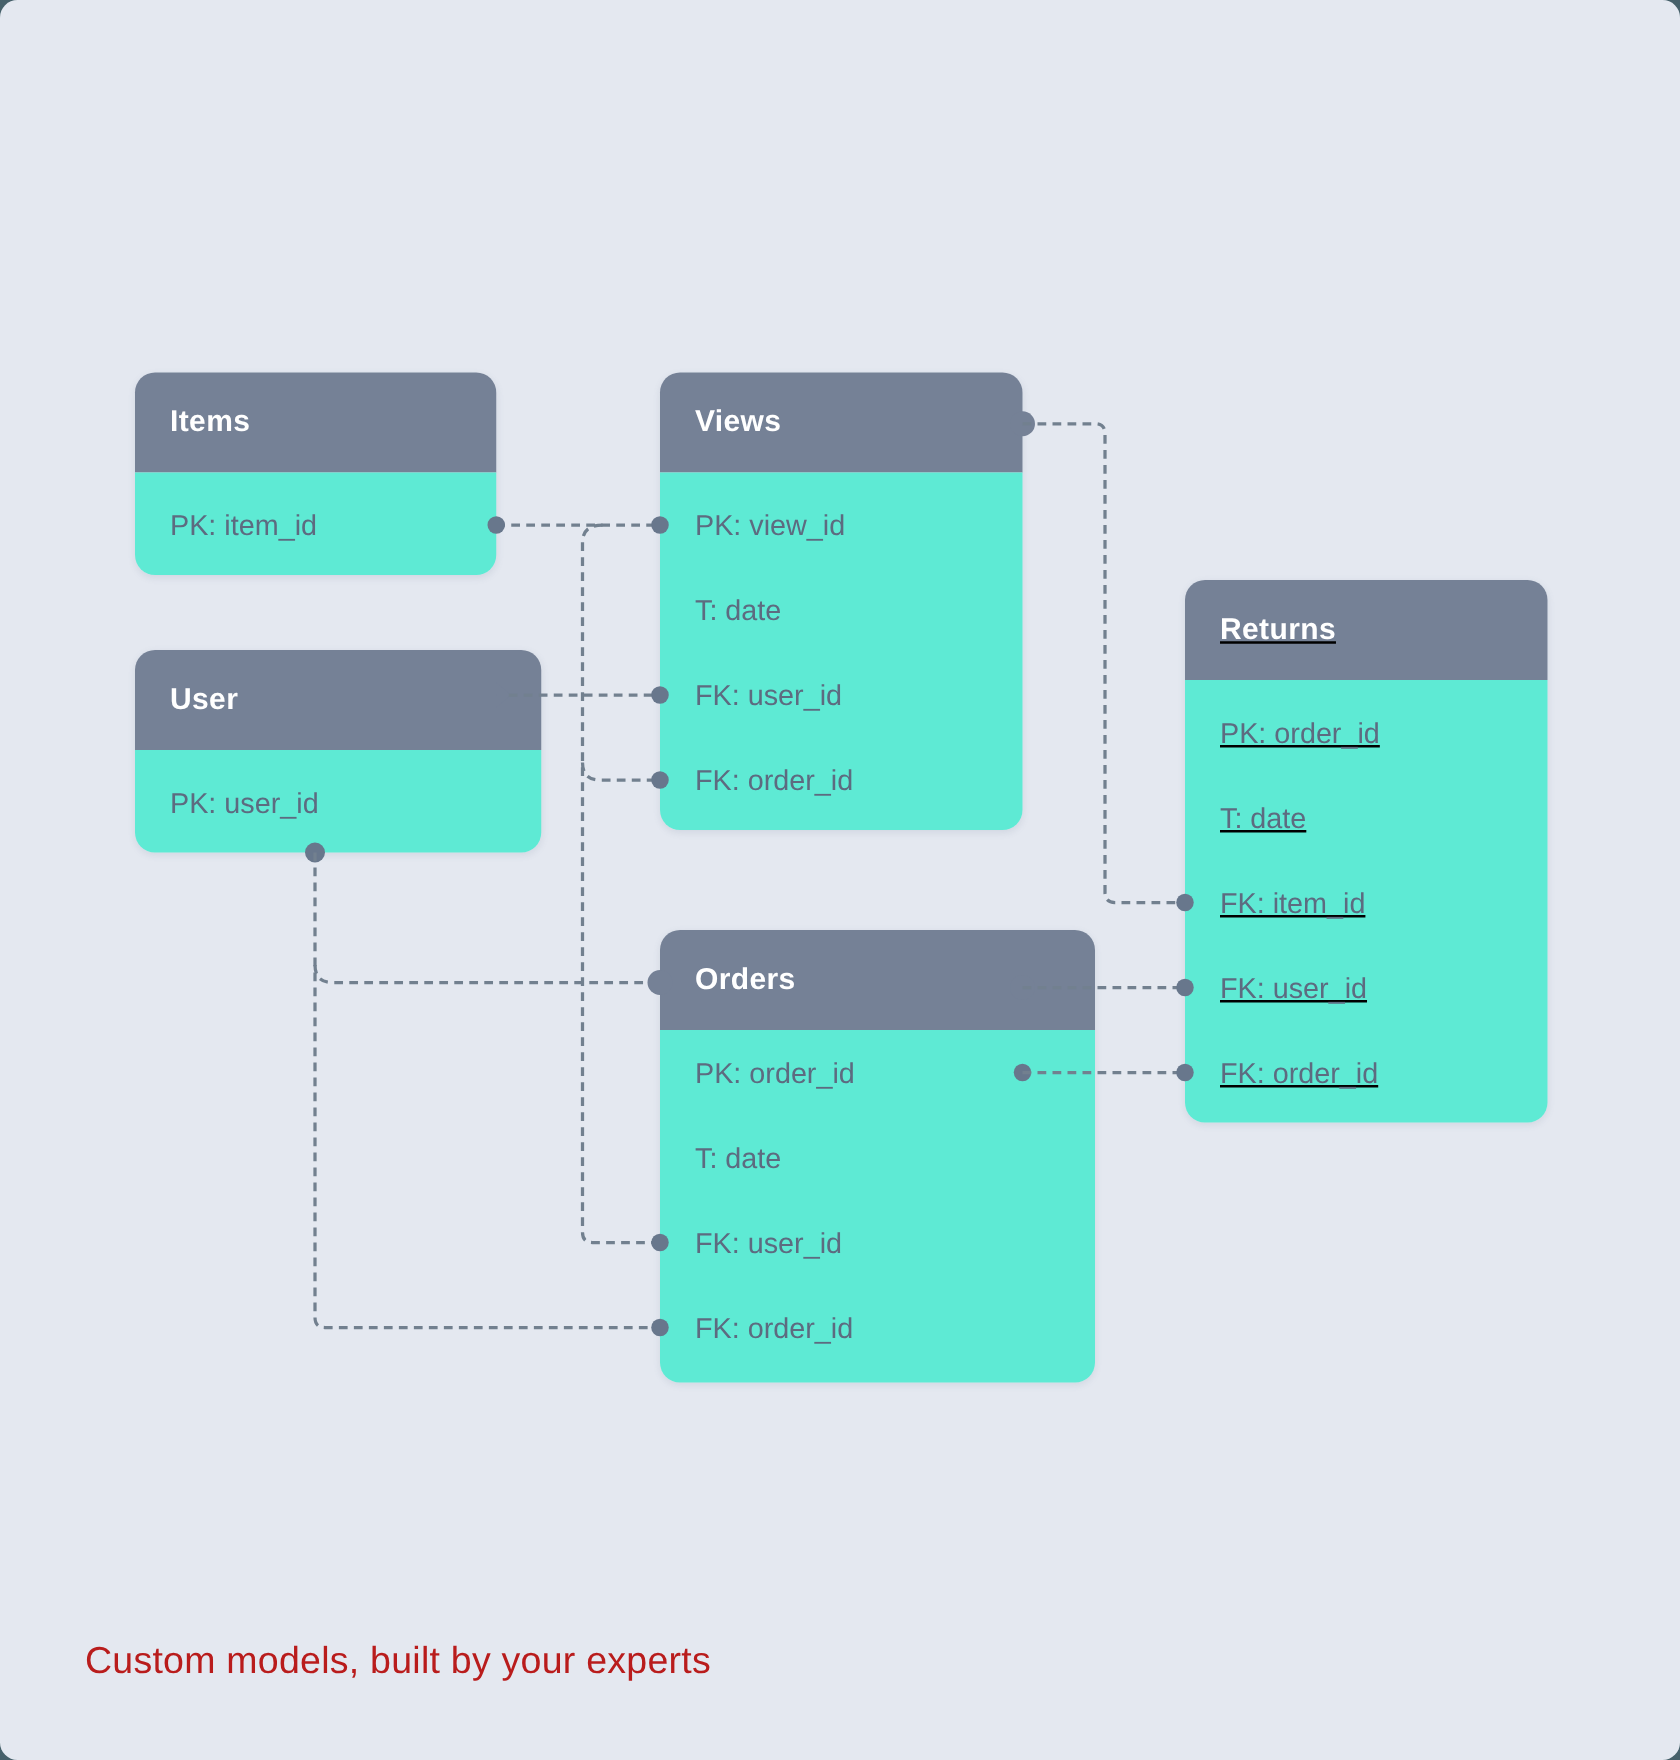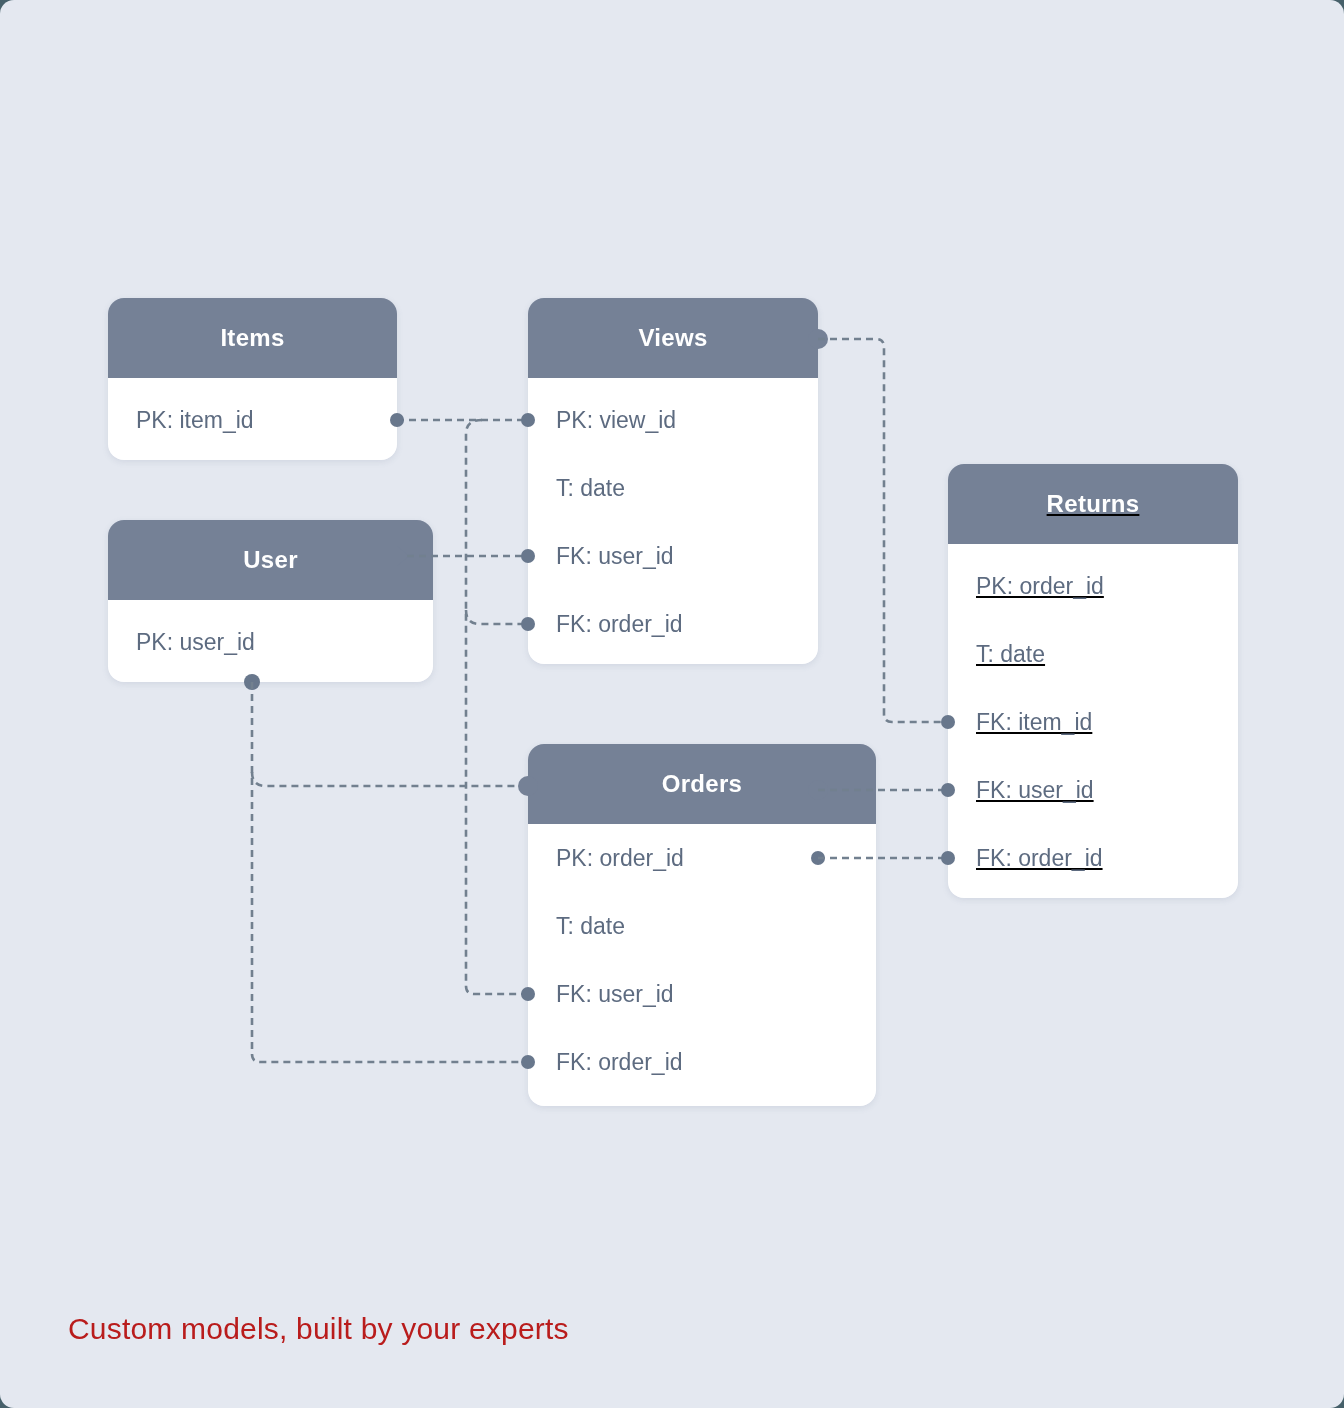--- a/index.html
+++ b/index.html
@@ -23,24 +23,23 @@
   .t-header{
     height:80px;
     background:#758196;
     border-radius:16px 16px 0 0;
     display:flex;align-items:center;
     padding:0 28px;
     color:#ffffff;
     font-size:24px;
     font-weight:700;
     letter-spacing:0.3px;
-    justify-content:center;
   }
   .t-body{
-    background:#ffffff;
+    background:#5eead4;
     border-radius:0 0 16px 16px;
     padding:8px 0 6px 0;
   }
   .t-row{
     height:68px;
     display:flex;align-items:center;
     padding:0 28px;
     font-size:23px;
     color:#5d6b80;
   }

